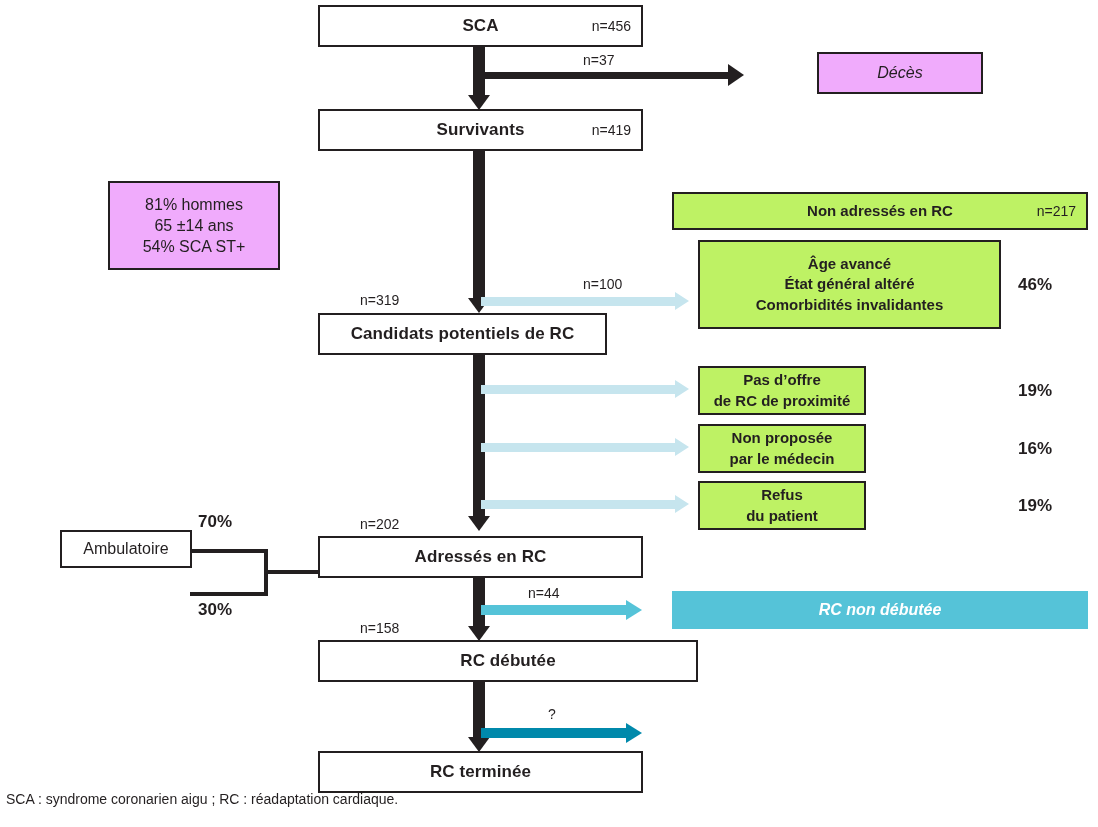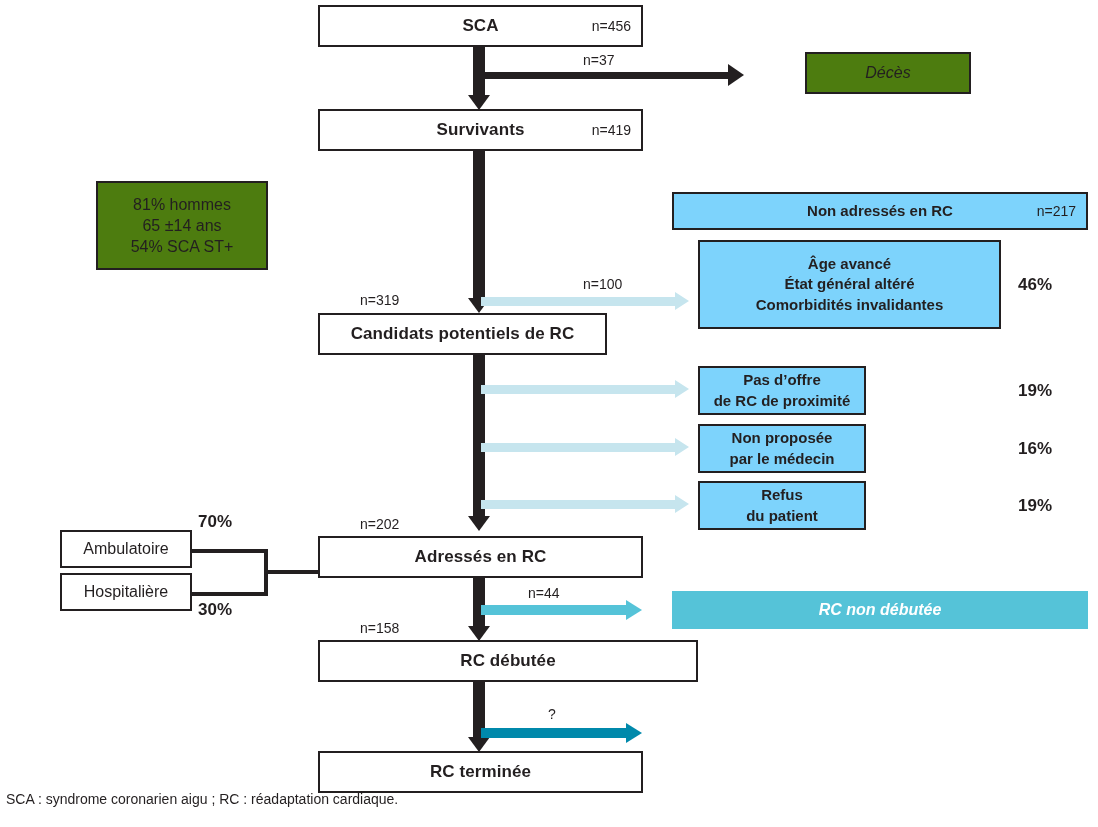--- a/index.html
+++ b/index.html
@@ -51,34 +51,35 @@
     display: flex;
     align-items: center;
     justify-content: center;
     font-weight: normal;
     font-size: 16px;
   }
 
   
   .grey-box {
     border: 2px solid #231f20;
-    background: #4d7c0f;
+    background: #f0abfc;
     display: flex;
     align-items: center;
     justify-content: center;
     flex-direction: column;
     font-size: 16px;
     line-height: 1.32;
+    margin-left: 12px;
   }
   .grey-box.italic { font-style: italic; }
 
   
   .cyan-box {
     border: 2px solid #231f20;
-    background: #7dd3fc;
+    background: #bef264;
     display: flex;
     align-items: center;
     justify-content: center;
     flex-direction: column;
     font-weight: bold;
     font-size: 15px;
     line-height: 1.34;
     text-align: center;
   }
   .cyan-box .n-label {
@@ -265,23 +266,20 @@
     <span>Refus</span>
     <span>du patient</span>
   </div>
   <div class="abs txt pct" style="left:1018px; top:496px;">19%</div>
 
   <div class="abs plain-node" style="left:60px; top:530px; width:132px; height:38px;">
     <span>Ambulatoire</span>
   </div>
   <div class="abs txt pct" style="left:198px; top:512px;">70%</div>
 
-  <div class="abs plain-node" style="left:60px; top:573px; width:132px; height:38px;">
-    <span>Hospitalière</span>
-  </div>
   <div class="abs txt pct" style="left:198px; top:600px;">30%</div>
 
   <div class="abs teal-box" style="left:672px; top:591px; width:416px; height:38px; background:#55c3d8;font-style:italic;">
     <span>RC non débutée</span>
   </div>
 
 
   <div class="abs footnote" style="left:6px; top:791px;">SCA : syndrome coronarien aigu ; RC : réadaptation cardiaque.</div>
 
 </div>

